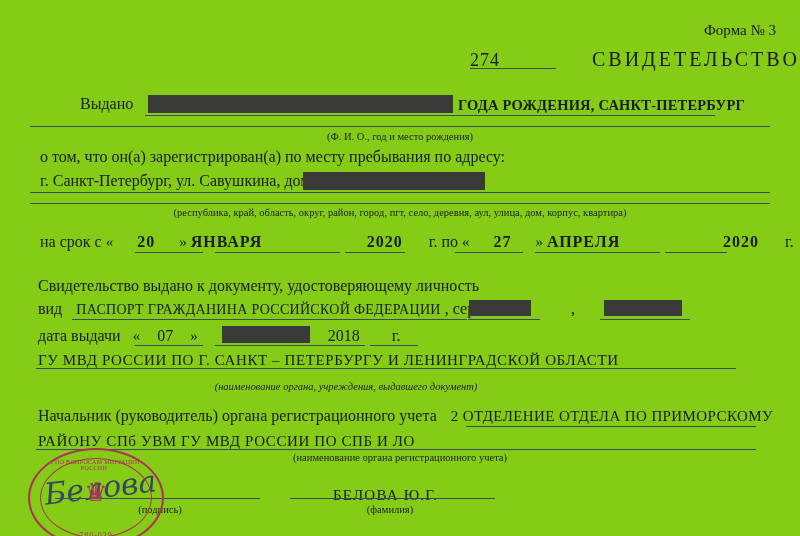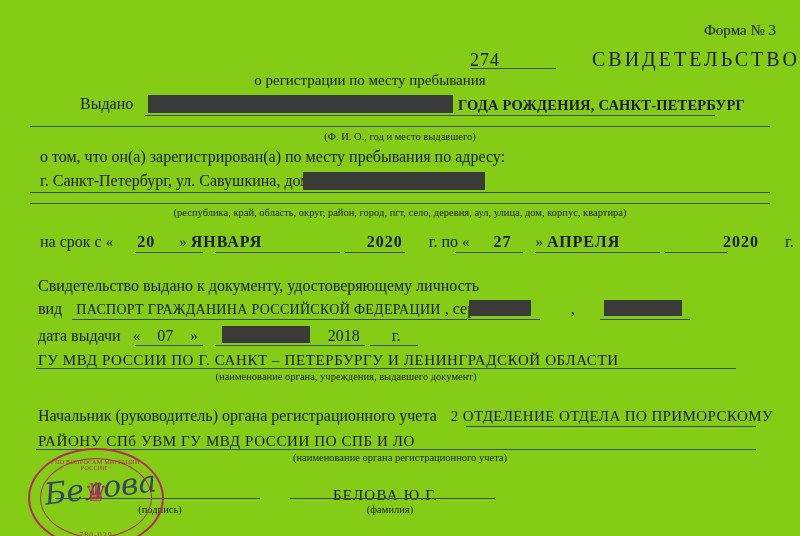--- a/index.html
+++ b/index.html
@@ -105,21 +105,21 @@
   .doc-line1 { top: 277px; left: 38px; font-size: 16px; }
   .doc-line2 { top: 300px; left: 38px; font-size: 16px; }
   .doc-kind {
     font-size: 14px; letter-spacing: .3px;
   }
   .ser-redact { top: 300px; left: 469px; width: 62px; height: 16px; background:#3a3a38;}
   .num-redact { top: 300px; left: 604px; width: 78px; height: 16px; background:#3a3a38;}
   .doc-line3 { top: 327px; left: 38px; font-size: 16px; }
   .date-redact { top: 326px; left: 222px; width: 88px; height: 17px; background:#3a3a38;}
   .organ-line { top: 352px; left: 38px; font-size: 15px; letter-spacing: .6px;}
-  .cap-organ { top: 371px; left: 0; width: 692px; }
+  .cap-organ { top: 381px; left: 0; width: 692px; font-style: italic; }
 
   
   .chief-line { top: 407px; left: 38px; font-size: 16px; }
   .chief-val { font-size: 15px; letter-spacing: .4px; }
   .chief-line2 { top: 433px; left: 38px; font-size: 15px; letter-spacing: .6px;}
   .cap-chief { top: 452px; left: 0; width: 800px; }
 
   .cap-sign { top: 504px; left: 60px; width: 200px; }
   .surname { top: 487px; left: 333px; font-size: 15px; letter-spacing: 1.2px; }
   .cap-surname { top: 504px; left: 290px; width: 200px; }
@@ -169,31 +169,28 @@
 <div class="page">
 
   <div class="abs form-no">Форма № 3</div>
 
   <div class="abs title">
     <span class="title-inner">СВИДЕТЕЛЬСТВО</span>
   </div>
   <div class="abs doc-number">274</div>
   <div class="rule" style="top:68px; left:470px; width:86px;"></div>
 
-  <div class="abs subtitle">
-    <span class="subtitle-inner">о регистрации по месту пребывания</span>
-  </div>
 
   <div class="abs lbl-issued">Выдано</div>
   <div class="abs issued-redact"></div>
   <div class="abs issued-text">ГОДА РОЖДЕНИЯ, САНКТ-ПЕТЕРБУРГ</div>
   <div class="rule" style="top:115px; left:145px; width:570px;"></div>
 
   <div class="rule" style="top:126px; left:30px; width:740px;"></div>
-  <div class="abs caption cap-fio">(Ф. И. О., год и место выдавшего)</div>
+  <div class="abs caption cap-fio">(Ф. И. О., год и место рождения)</div>
 
   <div class="abs line-about">о том, что он(а) зарегистрирован(а) по месту пребывания по адресу:</div>
   <div class="abs line-addr">г. Санкт-Петербург, ул. Савушкина, дом</div>
   <div class="abs addr-redact"></div>
   <div class="rule" style="top:192px; left:30px; width:740px;"></div>
   <div class="rule" style="top:203px; left:30px; width:740px;"></div>
   <div class="abs caption cap-addr">(республика, край, область, округ, район, город, пгт, село, деревня, аул, улица, дом, корпус, квартира)</div>
 
   <div class="abs term">
     <span>на срок с</span>

